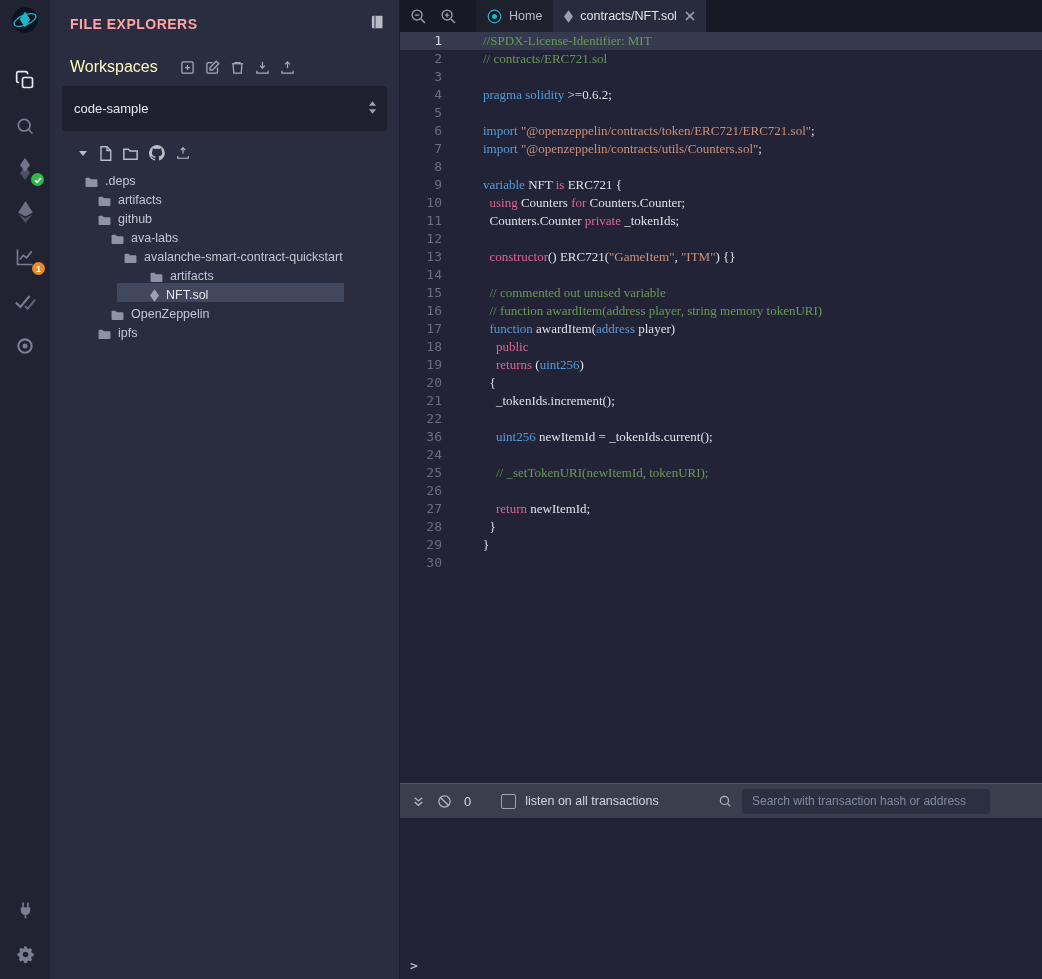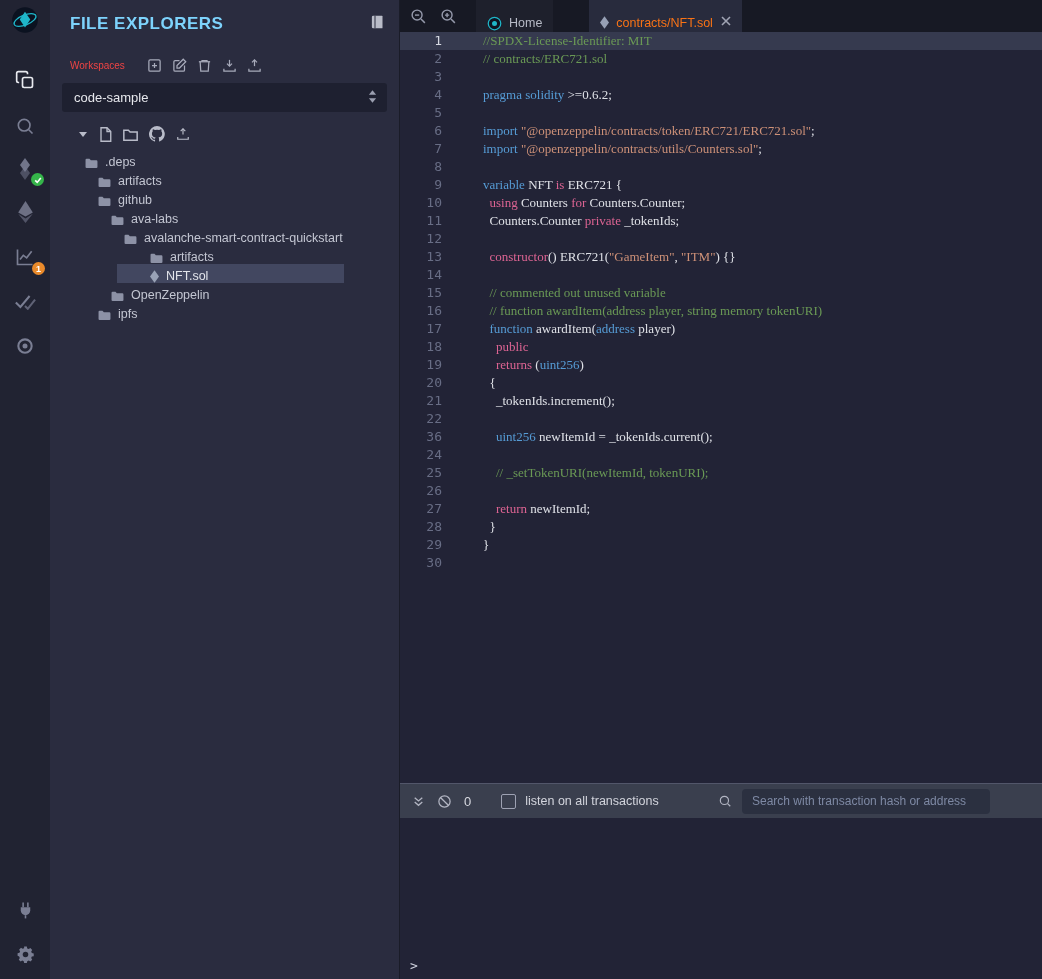--- a/index.html
+++ b/index.html
@@ -17,49 +17,49 @@
   .badge-green { position:absolute; right:-5px; bottom:-3px; width:13px; height:13px;
                  border-radius:50%; background:#35b54a; display:flex; align-items:center; justify-content:center; }
   .badge-orange { position:absolute; right:-6px; bottom:-4px; min-width:13px; height:13px;
                   border-radius:50%; background:#e98a2b; color:#fff; font-size:9px; font-weight:bold;
                   display:flex; align-items:center; justify-content:center; }
 
   
   .filepanel { position:relative; flex:0 0 350px; width:350px; background:#2a2c3f;
                color:#c7cad6; border-right:1px solid #1a1c28; }
   .fp-title-row { display:flex; justify-content:space-between; align-items:center; padding:14px 14px 0 20px; }
-  .fp-title { font-size:17px; font-weight:700; letter-spacing:.5px; color:#7dd3fc; }
+  .fp-title { font-size:14px; font-weight:700; letter-spacing:.5px; color:#fca5a5; }
   .fp-doc { color:#b9bcc8; cursor:pointer; }
   .fp-ws-row { display:flex; align-items:center; padding:24px 14px 0 20px; color:#a7aaba; }
-  .fp-ws-label { font-size:10px; color:#ef4444; margin-right:22px; }
+  .fp-ws-label { font-size:16px; color:#fef9c3; margin-right:22px; }
   .fp-ws-row .ws-ic { margin-right:10px; cursor:pointer; display:flex; }
-  .fp-select { position:relative; margin:10px 12px 0 12px; height:29px; background:#1e2030;
+  .fp-select { position:relative; margin:10px 12px 0 12px; height:45px; background:#1e2030;
                border-radius:3px; display:flex; align-items:center; padding:0 12px;
                font-size:13px; color:#e6e7ec; cursor:pointer; }
   .fp-select .caret { position:absolute; right:10px; top:50%; transform:translateY(-50%); color:#9b9fb0; }
   .fp-toolbar { display:flex; align-items:center; padding:14px 0 0 28px; color:#b9bcc9; }
   .fp-toolbar > span { margin-right:11px; cursor:pointer; display:flex; }
 
   .file-tree { margin-top:8px; font-size:12.5px; }
   .tree-row { position:relative; height:19px; display:flex; align-items:flex-end; cursor:pointer; color:#c3c6d2; }
   .tree-row .tree-icon { display:flex; margin-right:7px; position:relative; }
   .tree-row .tree-label { position:relative; white-space:nowrap; }
   .tree-row.selected::before { content:""; position:absolute; left:67px; right:55px; top:0; bottom:0;
                                background:#424760; }
   .tree-row.selected .tree-label { color:#e2e4ea; }
 
   
   .main { flex:1; min-width:0; display:flex; flex-direction:column; background:#222336; }
   .tabbar { flex:0 0 32px; height:32px; background:#171924; display:flex; align-items:stretch; }
   .zoom-box { display:flex; align-items:center; padding:0 6px 0 10px; color:#9599ab; }
   .zoom-box > span { margin-right:13px; cursor:pointer; display:flex; }
-  .tab { display:flex; padding:16px 11px; font-size:12.5px; cursor:pointer; }
+  .tab { display:flex; align-items:center; padding:16px 11px; font-size:12.5px; cursor:pointer; }
   .tab .tab-ic { display:flex; margin-right:7px; }
   .tab.home { background:#1e202c; color:#b7bac6; }
-  .tab.active { background:#282b3d; color:#f97316;margin-left:36px; }
+  .tab.active { background:#282b3d; color:#e5e5e5; }
   .tab .close { display:flex; margin-left:8px; color:#a0a4b4; cursor:pointer; }
 
   .editor { position:relative; flex:0 0 751px; overflow:hidden; cursor:text;
             font-family:"DejaVu Sans Mono","Liberation Mono",monospace; font-size:13px; line-height:18px; }
   .code-row { display:flex; height:18px; white-space:pre; }
   .code-row.active { background:#363a4f; }
   .gutter { flex:0 0 56px; text-align:right; padding-right:14px; color:#686d85; }
   .code-row.active .gutter { color:#d5d8e2; }
   .code { padding-left:27px;font-family:Liberation Serif, serif; }
   .cm { color:#6a9955; } .kb { color:#569cd6; } .kp { color:#dd6493; }

